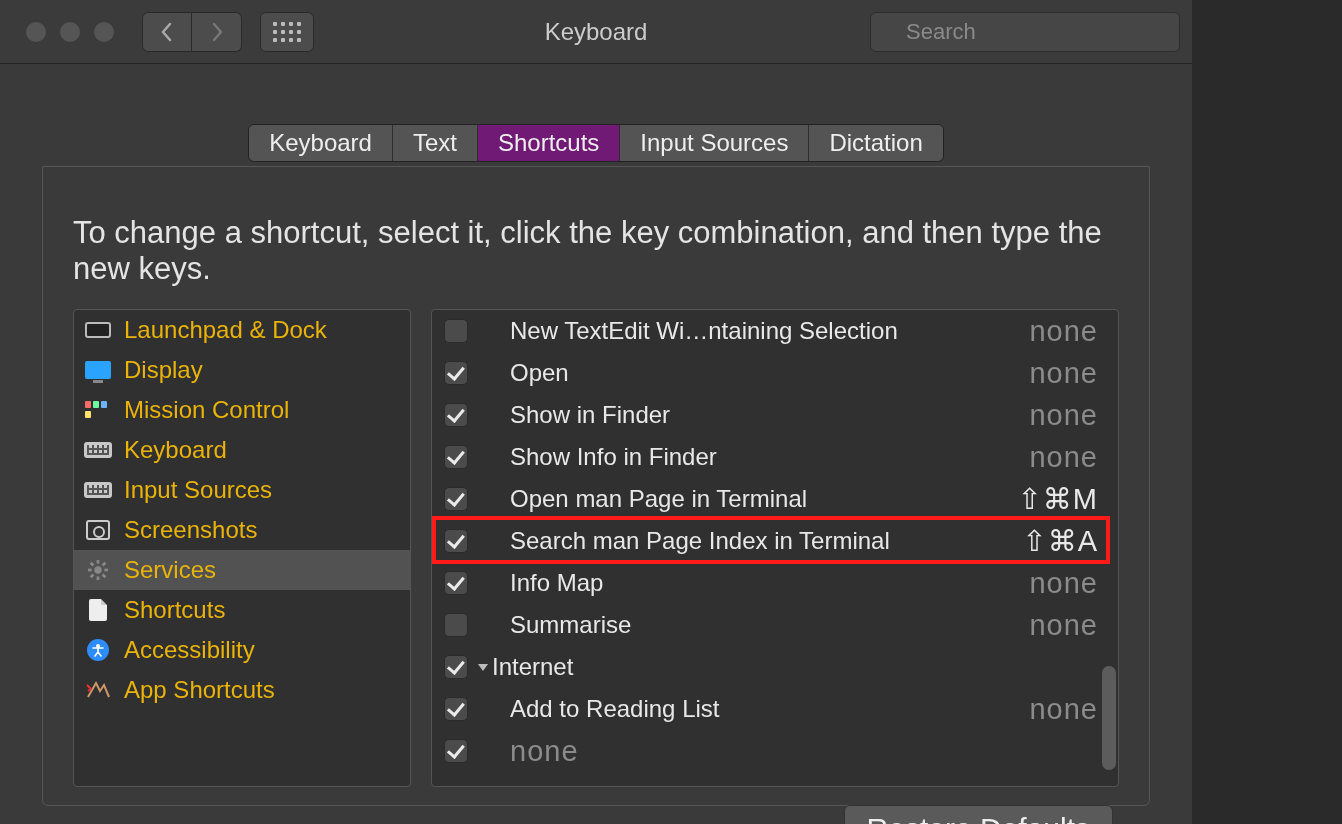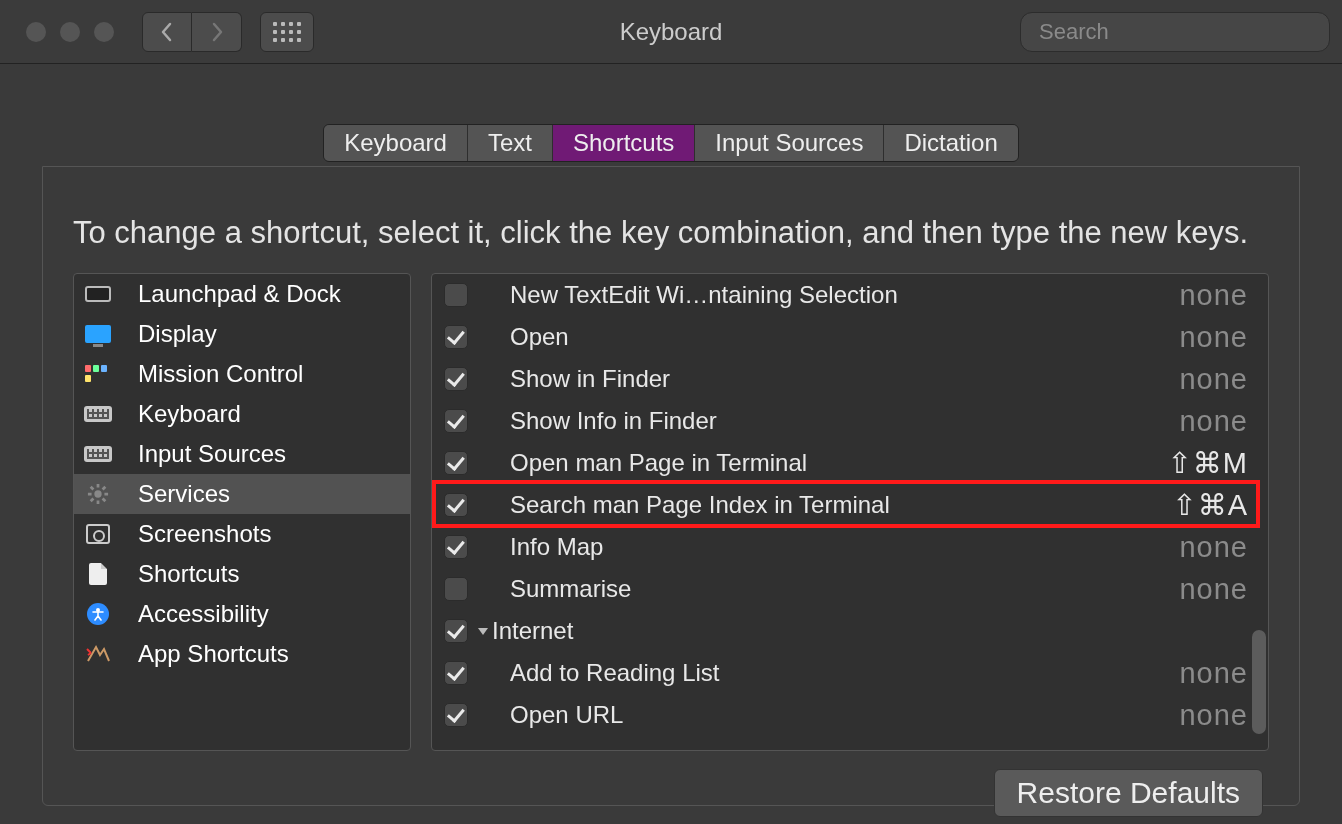--- a/index.html
+++ b/index.html
@@ -1,17 +1,17 @@
 <!DOCTYPE html>
 <html><head>
 <meta charset="utf-8">
 <style>
   * { box-sizing: border-box; margin: 0; padding: 0; }
   html, body { width: 1342px; height: 824px; background: #2a2a2a; font-family: -apple-system, "Helvetica Neue", Arial, sans-serif; color: #ddd; overflow: hidden; }
-  .window { width: 1342px; height: 824px; background: #3a3a3a; position: relative; }
+  .window { width: 1192px; height: 824px; background: #3a3a3a; position: relative; }
   .toolbar {
     height: 64px; background: #3b3b3b; border-bottom: 1px solid #222;
     display: flex; align-items: center; padding: 0 12px; gap: 10px;
   }
   .traffic { display: flex; gap: 14px; margin-left: 14px; margin-right: 18px;}
   .traffic .dot { width: 20px; height: 20px; border-radius: 50%; background: #555; }
   .nav-group { display:flex; }
   .nav-btn {
     width: 50px; height: 40px; background: #4c4c4c; border:1px solid #2a2a2a;
     display:flex; align-items:center; justify-content:center;
@@ -19,21 +19,21 @@
   .nav-btn.left{ border-radius:6px 0 0 6px;}
   .nav-btn.right{ border-radius:0 6px 6px 0; border-left:none;}
   .nav-btn svg { width:16px; height:22px; }
   .apps-btn {
     width: 54px; height: 40px; background: #4c4c4c; border:1px solid #2a2a2a; border-radius:6px;
     display:flex; align-items:center; justify-content:center; margin-left:8px;
   }
   .dotgrid { display:grid; grid-template-columns:repeat(4,4px); grid-template-rows:repeat(3,4px); gap:4px;}
   .dotgrid span{ width:4px; height:4px; background:#bbb; border-radius:1px;}
   .title { position:absolute; left:0; right:0; text-align:center; font-size:24px; color:#ccc; pointer-events:none;}
-  .search-wrap { margin-left:auto; display:flex; align-items:center; background:#464646; border:1px solid #2c2c2c; border-radius:12px; height:40px; width:310px; padding:0 10px; gap:8px;}
+  .search-wrap { margin-left:auto; display:flex; align-items:center; background:#464646; border:1px solid #2c2c2c; border-radius:6px; height:40px; width:310px; padding:0 27px; gap:8px;}
   .search-wrap input { flex:1; background:transparent; border:none; outline:none; color:#ddd; font-size:22px;}
   .search-wrap input::placeholder{ color:#8a8a8a;}
   .search-wrap svg{ width:22px; height:22px;}
 
   .content { padding: 60px 42px 0 42px; }
   .seg { display:flex; justify-content:center; }
   .seg-inner { display:flex; border-radius:6px; overflow:hidden; border:1px solid #222;}
   .seg-btn { background:#545454; color:#eee; font-size:24px; padding:4px 20px; border-right:1px solid #2e2e2e; cursor:default;}
   .seg-btn:last-child{border-right:none;}
   .seg-btn.active{ background:#701a75; }
@@ -47,22 +47,22 @@
     content:""; position:absolute; left:0; right:0; top:0; height:0;
   }
 
   .instr { font-size:31px; color:#e4e4e4; margin-bottom:22px; }
 
   .columns { display:flex; gap:20px; height: 478px;}
   .sidebar {
     width: 338px; background:#303030; border:1px solid #555; border-radius:4px; overflow:hidden;
   }
   .side-item{
-    display:flex; align-items:center; gap:26px; height:40px; padding:0 10px;
-    font-size:24px; color:#ffffff;
+    display:flex; align-items:center; gap:12px; height:40px; padding:0 10px;
+    font-size:24px; color:#eab308;
   }
   .side-item.selected{ background:#525252; }
   .side-icon{ width:28px; height:22px; display:flex; align-items:center; justify-content:center; flex-shrink:0;}
 
   .list {
     flex:1; background:#303030; border:1px solid #555; border-radius:4px; overflow:hidden; position:relative;
   }
   .row {
     display:flex; align-items:center; height:42px; padding:0 20px 0 12px; gap:0;
     font-size:24px; color:#e8e8e8; position:relative;
@@ -202,46 +202,46 @@
                 <div class="ico-keyboard"></div>
               </span>
               <span>Keyboard</span>
             </div>
             <div class="side-item">
               <span class="side-icon">
                 <div class="ico-keyboard"></div>
               </span>
               <span>Input Sources</span>
             </div>
+            <div class="side-item">
+              <span class="side-icon">
+                <div class="ico-screenshot"></div>
+              </span>
+              <span>Screenshots</span>
+            </div>
             <div class="side-item selected">
               <span class="side-icon">
                 <svg class="ico-gear" viewBox="0 0 24 24">
                   <circle cx="12" cy="12" r="4" fill="#888"></circle>
                   <g stroke="#888" stroke-width="3">
                     <line x1="12" y1="1" x2="12" y2="5"></line>
                     <line x1="12" y1="19" x2="12" y2="23"></line>
                     <line x1="1" y1="12" x2="5" y2="12"></line>
                     <line x1="19" y1="12" x2="23" y2="12"></line>
                     <line x1="4" y1="4" x2="7" y2="7"></line>
                     <line x1="17" y1="17" x2="20" y2="20"></line>
                     <line x1="4" y1="20" x2="7" y2="17"></line>
                     <line x1="17" y1="7" x2="20" y2="4"></line>
                   </g>
                 </svg>
               </span>
               <span>Services</span>
             </div>
             <div class="side-item">
               <span class="side-icon">
-                <div class="ico-screenshot"></div>
-              </span>
-              <span>Screenshots</span>
-            </div>
-            <div class="side-item">
-              <span class="side-icon">
                 <div class="ico-doc"></div>
               </span>
               <span>Shortcuts</span>
             </div>
             <div class="side-item">
               <span class="side-icon">
                 <div class="ico-access">
                   <svg width="14" height="14" viewBox="0 0 14 14">
                     <circle cx="7" cy="3" r="2" fill="#fff"></circle>
                     <path d="M2 5 L12 5 M7 5 L7 9 M7 9 L4 13 M7 9 L10 13" stroke="#fff" stroke-width="1.6" stroke-linecap="round"></path>
@@ -322,21 +322,20 @@
             </div>
             <div class="row">
               <div class="chk checked"></div>
               <div class="indent1"></div>
               <div class="label">Add to Reading List</div>
               <div class="short none">none</div>
             </div>
             <div class="row">
               <div class="chk checked"></div>
               <div class="indent1"></div>
-              <div class="label">Open URL</div>
               <div class="short none">none</div>
             </div>
             <div class="highlight-box" style="top: 206px; height: 48px;"></div>
           </div>
       </div>
 
       <div class="footer">
         <button class="restore-btn">Restore Defaults</button>
       </div>
     </div>

